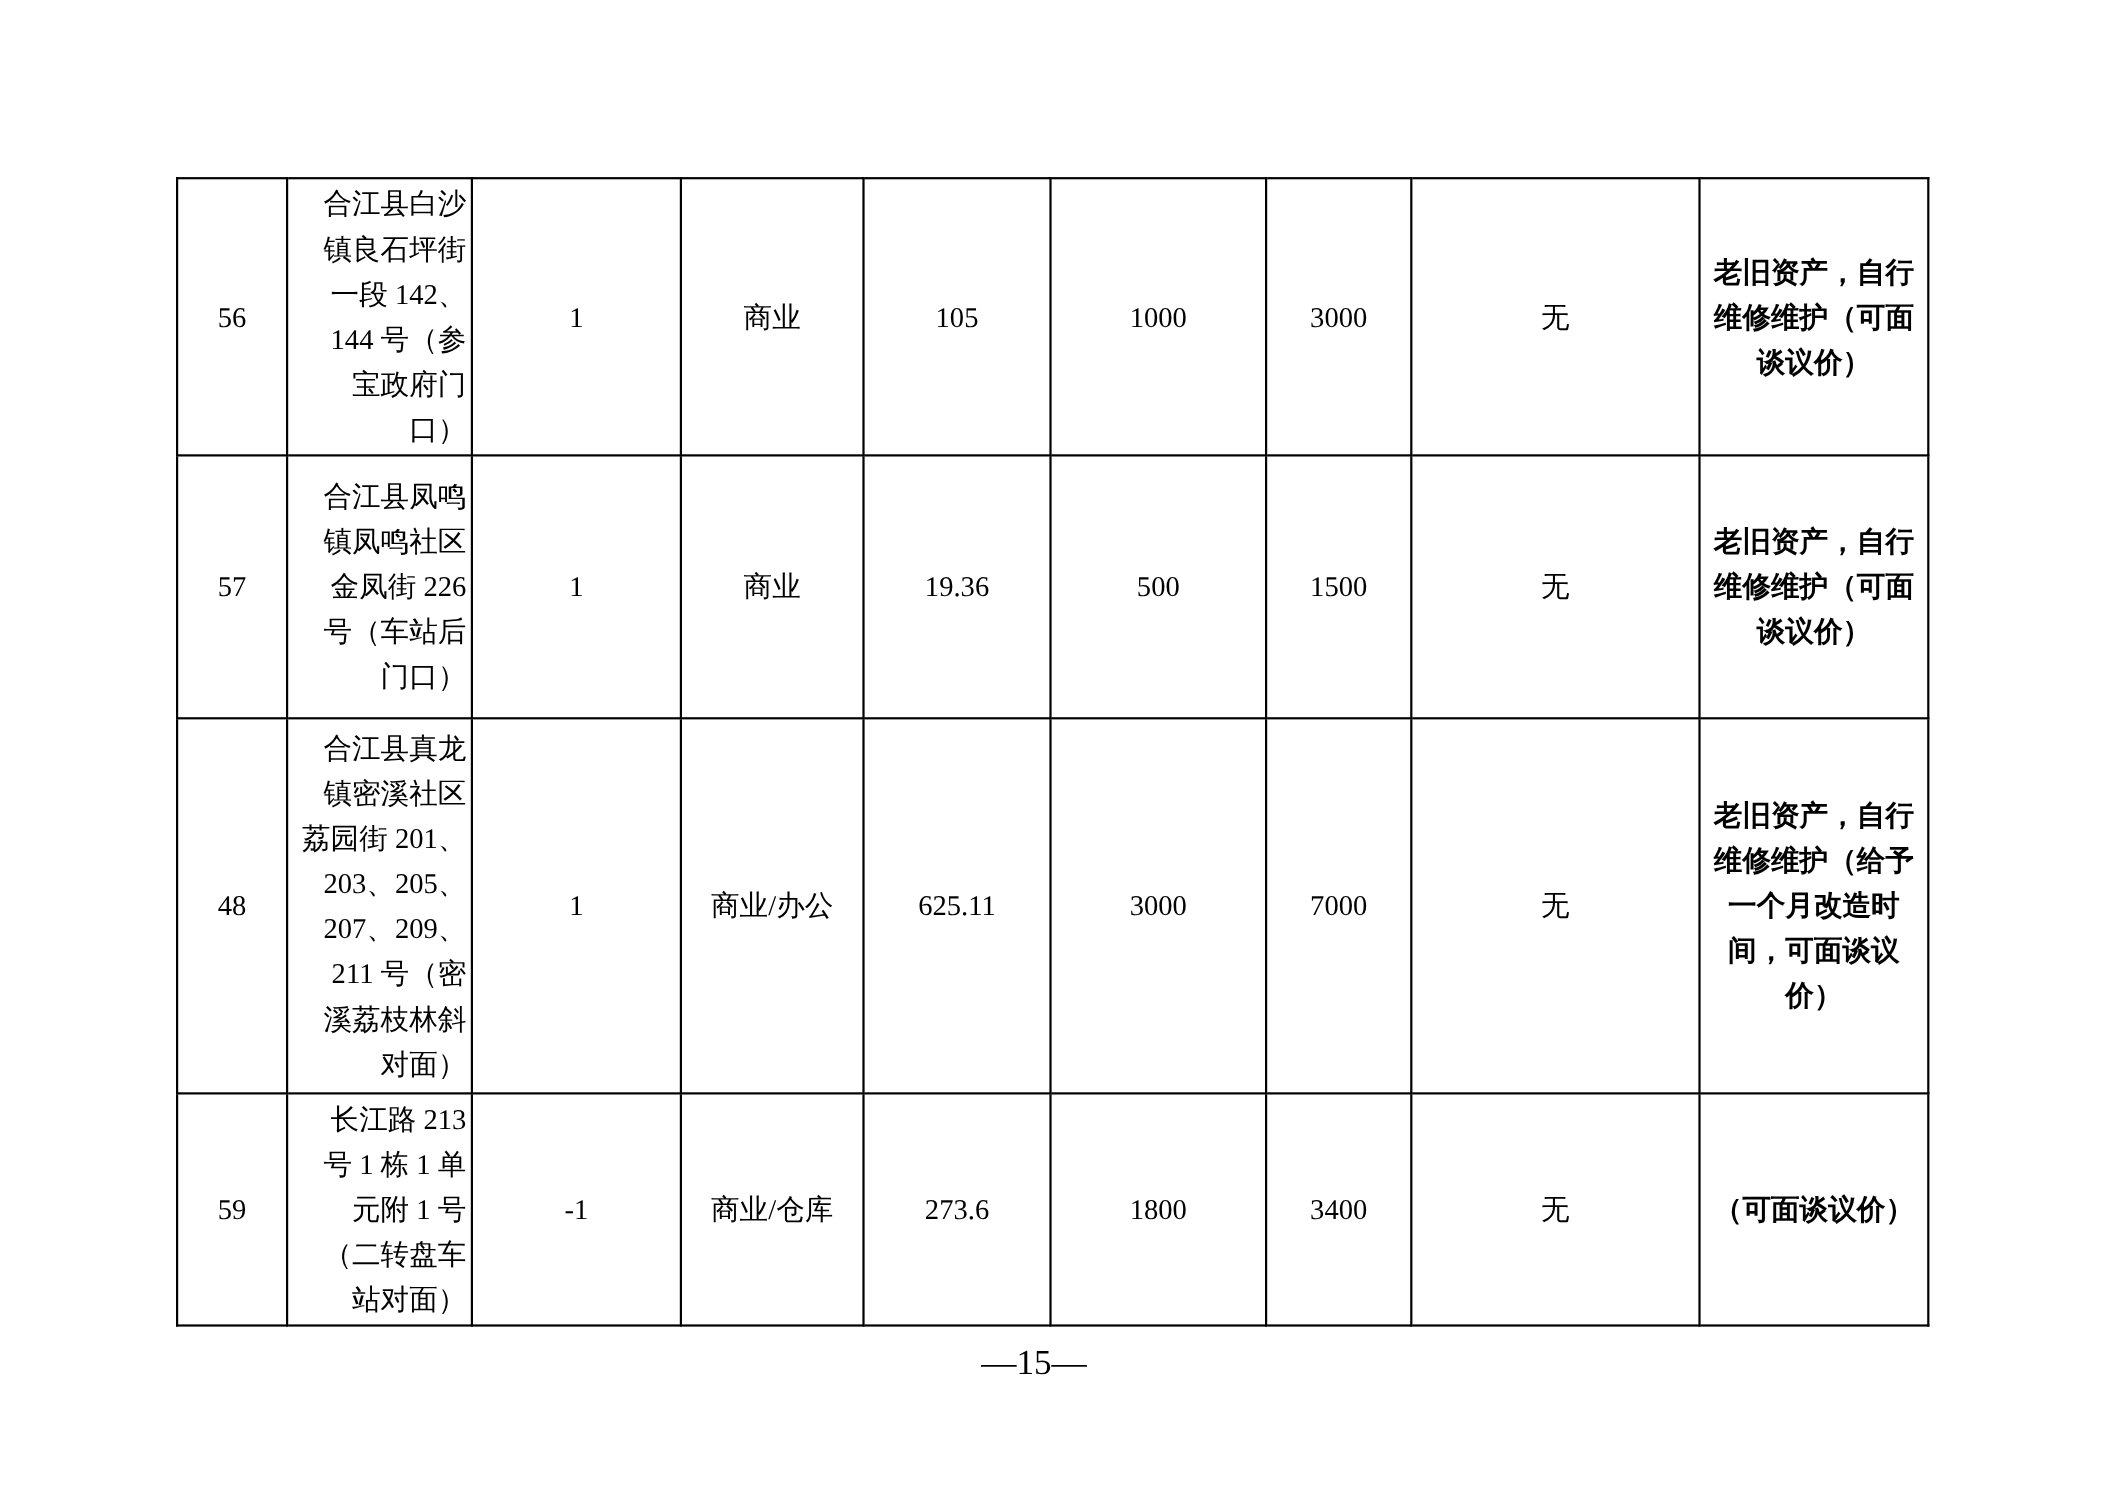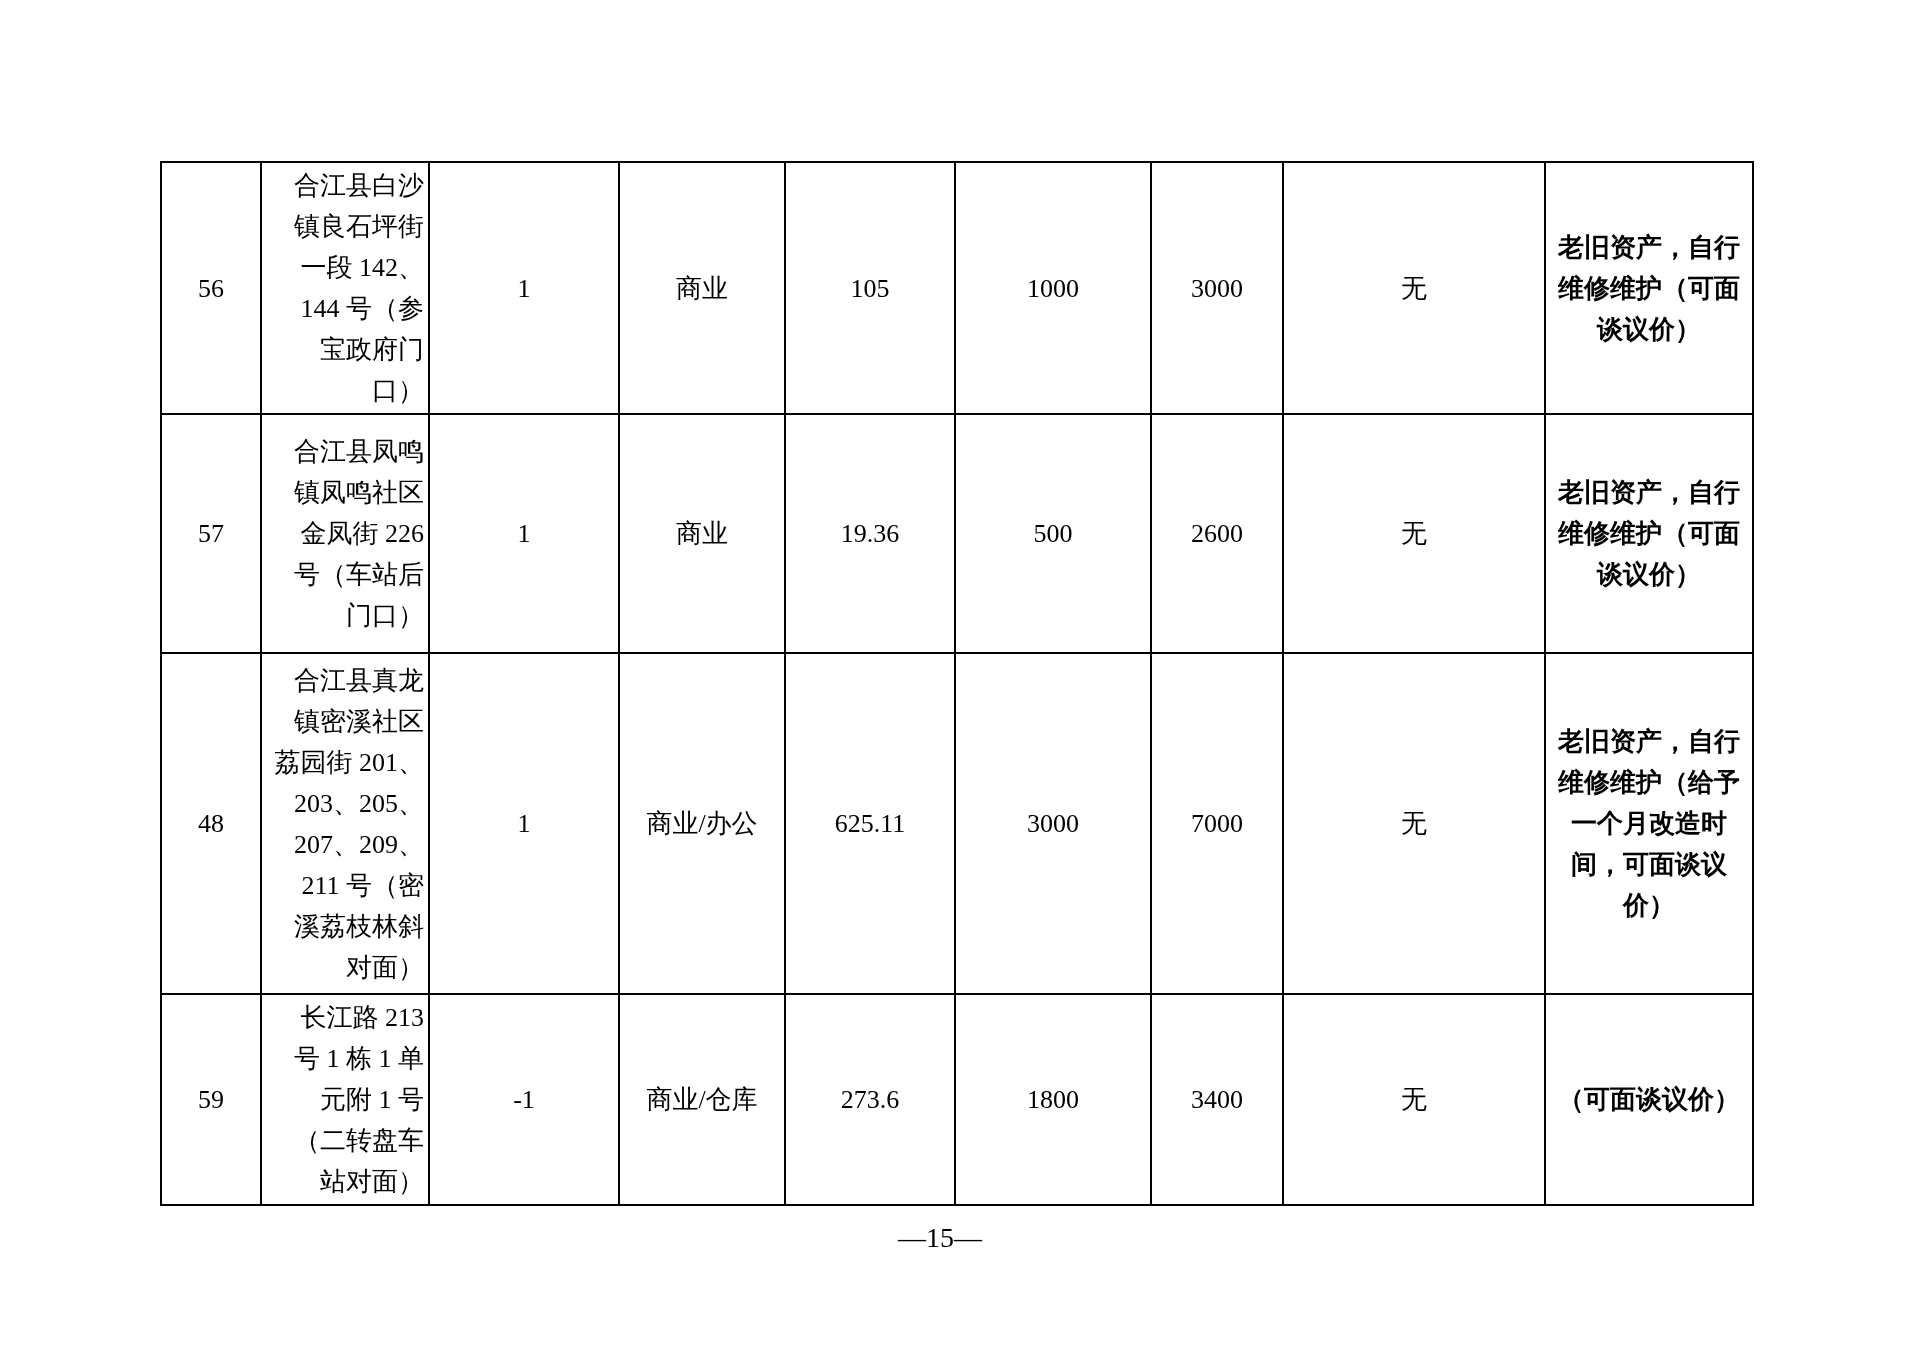--- a/index.html
+++ b/index.html
@@ -53,21 +53,21 @@
   tr.row-58 { height: 341px; }
   tr.row-59 { height: 211px; }
   .page-footer {
     position: absolute;
     top: 1218px;
     left: 0;
     width: 1920px;
     padding-right: 40px;
     box-sizing: border-box;
     text-align: center;
-    font-size: 28px;
+    font-size: 32px;
     line-height: 40px;
     color: #000000;
   }
 </style>
 </head>
 <body>
 
 <div class="sheet">
 
   <table class="doc-table">
@@ -105,21 +105,21 @@
         <td>57</td>
         <td class="addr">合江县凤鸣
 镇凤鸣社区
 金凤街 226
 号（车站后
 门口）</td>
         <td>1</td>
         <td>商业</td>
         <td>19.36</td>
         <td>500</td>
-        <td>2600</td>
+        <td>1500</td>
         <td>无</td>
         <td class="remark">老旧资产，自行
 维修维护（可面
 谈议价）</td>
       </tr>
       <tr class="row-58">
         <td>48</td>
         <td class="addr">合江县真龙
 镇密溪社区
 荔园街 201、

